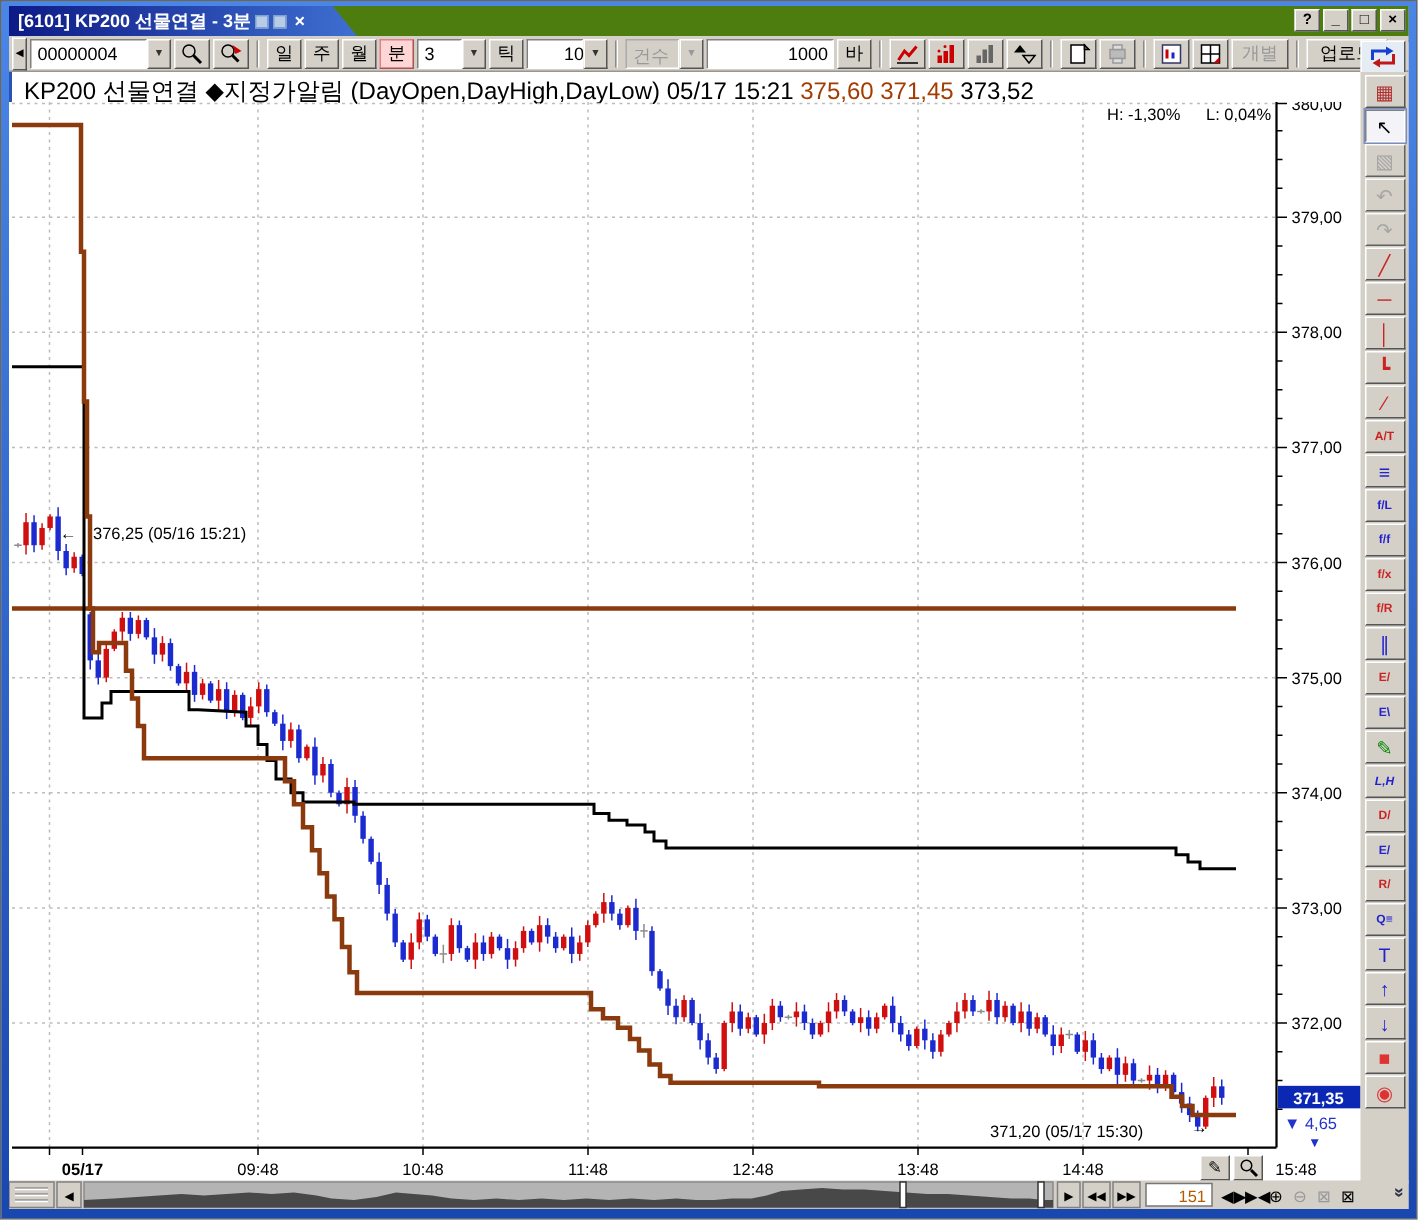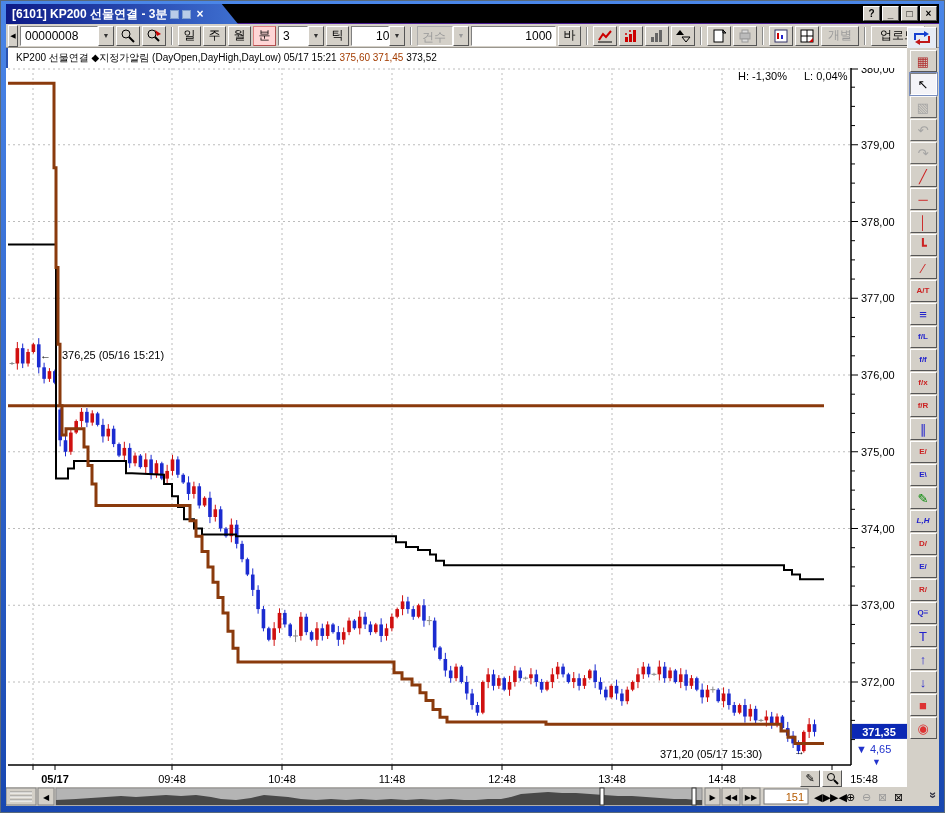--- a/index.html
+++ b/index.html
@@ -1,20 +1,20 @@
 <!DOCTYPE html>
 <html><head>
 <meta charset="utf-8">
 <style>
   html,body{margin:0;padding:0;background:#9aa4b0;}
   *{box-sizing:border-box;font-family:"Liberation Sans","DejaVu Sans",sans-serif;}
   #screen{position:relative;width:945px;height:813px;background:linear-gradient(180deg,#4a86e8,#1847b0);overflow:hidden;border:1px solid #5a6a7a;}
   #content{position:absolute;left:5px;right:5px;top:3px;bottom:6px;background:#d4d0c8;}
   
-  #titlebar{position:absolute;left:0;top:0;width:100%;height:24px;background:#000000;border-bottom:5px solid #4c1d95;}
+  #titlebar{position:absolute;left:0;top:0;width:100%;height:24px;background:#4d7c0f;border-bottom:1px solid #4c1d95;}
   #title-tab{position:absolute;left:0;top:0;height:20px;width:232px;background:linear-gradient(90deg,#0d1a86,#3e6fd0);color:#fff;display:flex;align-items:center;padding:0 6px;clip-path:polygon(0 0,93% 0,100% 100%,0 100%);}
   #title-tab .t{font-size:12px;font-weight:bold;white-space:nowrap;}
   .mini-ic{display:inline-block;width:9px;height:9px;background:#b8cce8;border:1px solid #7f9fd0;margin-left:3px;}
   #tab-close{margin-left:5px;font-size:12px;font-weight:bold;color:#fff;cursor:default;line-height:10px;}
   #caption-buttons{position:absolute;right:2px;top:2px;display:flex;gap:2px;}
   .cap-btn{width:17px;height:15px;background:#d4d0c8;border:1px solid;border-color:#fff #555 #555 #fff;font-size:10px;font-weight:bold;text-align:center;line-height:13px;color:#000;}
   
   #toolbar{position:absolute;left:0;top:20px;width:100%;height:24px;background:#d4d0c8;border-bottom:1px solid #9a968e;display:flex;align-items:center;gap:2px;padding:1px 2px;}
   .tb-sep{width:2px;height:18px;border-left:1px solid #8a8a8a;border-right:1px solid #fff;margin:0 3px;}
   .btn3d{background:#d4d0c8;border:1px solid;border-color:#fff #555 #555 #fff;font-size:12px;color:#000;height:20px;display:flex;align-items:center;justify-content:center;padding:0 4px;}
@@ -24,21 +24,21 @@
   .combo{display:flex;height:20px;}
   .combo .val{background:#fff;border:1px solid;border-color:#808080 #fff #fff #808080;font-size:12px;padding:2px 3px 0 4px;height:20px;}
   .combo .dd{width:16px;height:20px;background:#d4d0c8;border:1px solid;border-color:#fff #555 #555 #fff;font-size:7px;text-align:center;line-height:18px;color:#333;}
   .combo.dis .val{background:#d4d0c8;color:#999;}
   .combo.dis .dd{color:#999;}
   .tb-input{background:#fff;border:1px solid;border-color:#808080 #fff #fff #808080;font-size:12px;height:20px;text-align:right;padding:2px 3px 0 0;}
   #tb-scroll-left{width:10px;height:22px;background:#d4d0c8;border:1px solid;border-color:#fff #555 #555 #fff;font-size:7px;line-height:20px;text-align:center;}
   #refresh-btn{position:absolute;right:2px;top:23px;width:30px;height:22px;background:#e6ecf4;border:1px solid;border-color:#fff #555 #555 #fff;display:flex;align-items:center;justify-content:center;}
   
   #main{position:absolute;left:0;top:44px;width:903px;height:741px;background:#fff;}
-  #chart-header{position:absolute;left:0;top:0;width:100%;height:20px;background:#fff;font-size:10px;padding:3px 0 0 8px;white-space:nowrap;border-left:2px solid #2a52b0;}
+  #chart-header{position:absolute;left:0;top:0;width:100%;height:20px;background:#fff;font-size:16px;padding:3px 0 0 8px;white-space:nowrap;border-left:2px solid #2a52b0;}
   #chart-header .brown{color:#a33c00;}
   #chart-svg{position:absolute;left:0;top:20px;}
   .axlbl{font-size:11px;fill:#000;}
   .axlbl.b{font-weight:bold;}
   #axis-tools{position:absolute;left:794px;top:722px;display:flex;gap:2px;}
   .ax-btn{width:20px;height:17px;background:#d4d0c8;border:1px solid;border-color:#fff #555 #555 #fff;display:flex;align-items:center;justify-content:center;font-size:11px;}
   
   #sidebar{position:absolute;right:0;top:44px;width:32px;height:741px;background:#d4d0c8;display:flex;flex-direction:column;align-items:center;padding-top:2px;gap:1px;}
   .side-btn{width:27px;height:22px;background:#d4d0c8;border:1px solid;border-color:#fff #555 #555 #fff;display:flex;align-items:center;justify-content:center;font-size:13px;line-height:1;}
   .side-btn.sel{background:#f4f4f8;border-color:#808080 #fff #fff #808080;outline:1px solid #7a8fc0;}
@@ -66,21 +66,21 @@
         <div class="cap-btn">?</div>
         <div class="cap-btn">_</div>
         <div class="cap-btn">□</div>
         <div class="cap-btn">×</div>
       </div>
     </div>
 
     <div id="toolbar">
       <div id="tb-scroll-left">◀</div>
       <div class="combo">
-        <div class="val" style="width:78px;">00000008</div>
+        <div class="val" style="width:78px;">00000004</div>
         <div class="dd">▼</div>
       </div>
       <div class="iconbtn">
         <svg width="16" height="16">
             <circle cx="6" cy="6" r="4" fill="none" stroke="#000"></circle>
             <line x1="9" y1="9" x2="14" y2="14" stroke="#000" stroke-width="2"></line>
           </svg>
       </div>
       <div class="iconbtn">
         <svg width="16" height="16">

